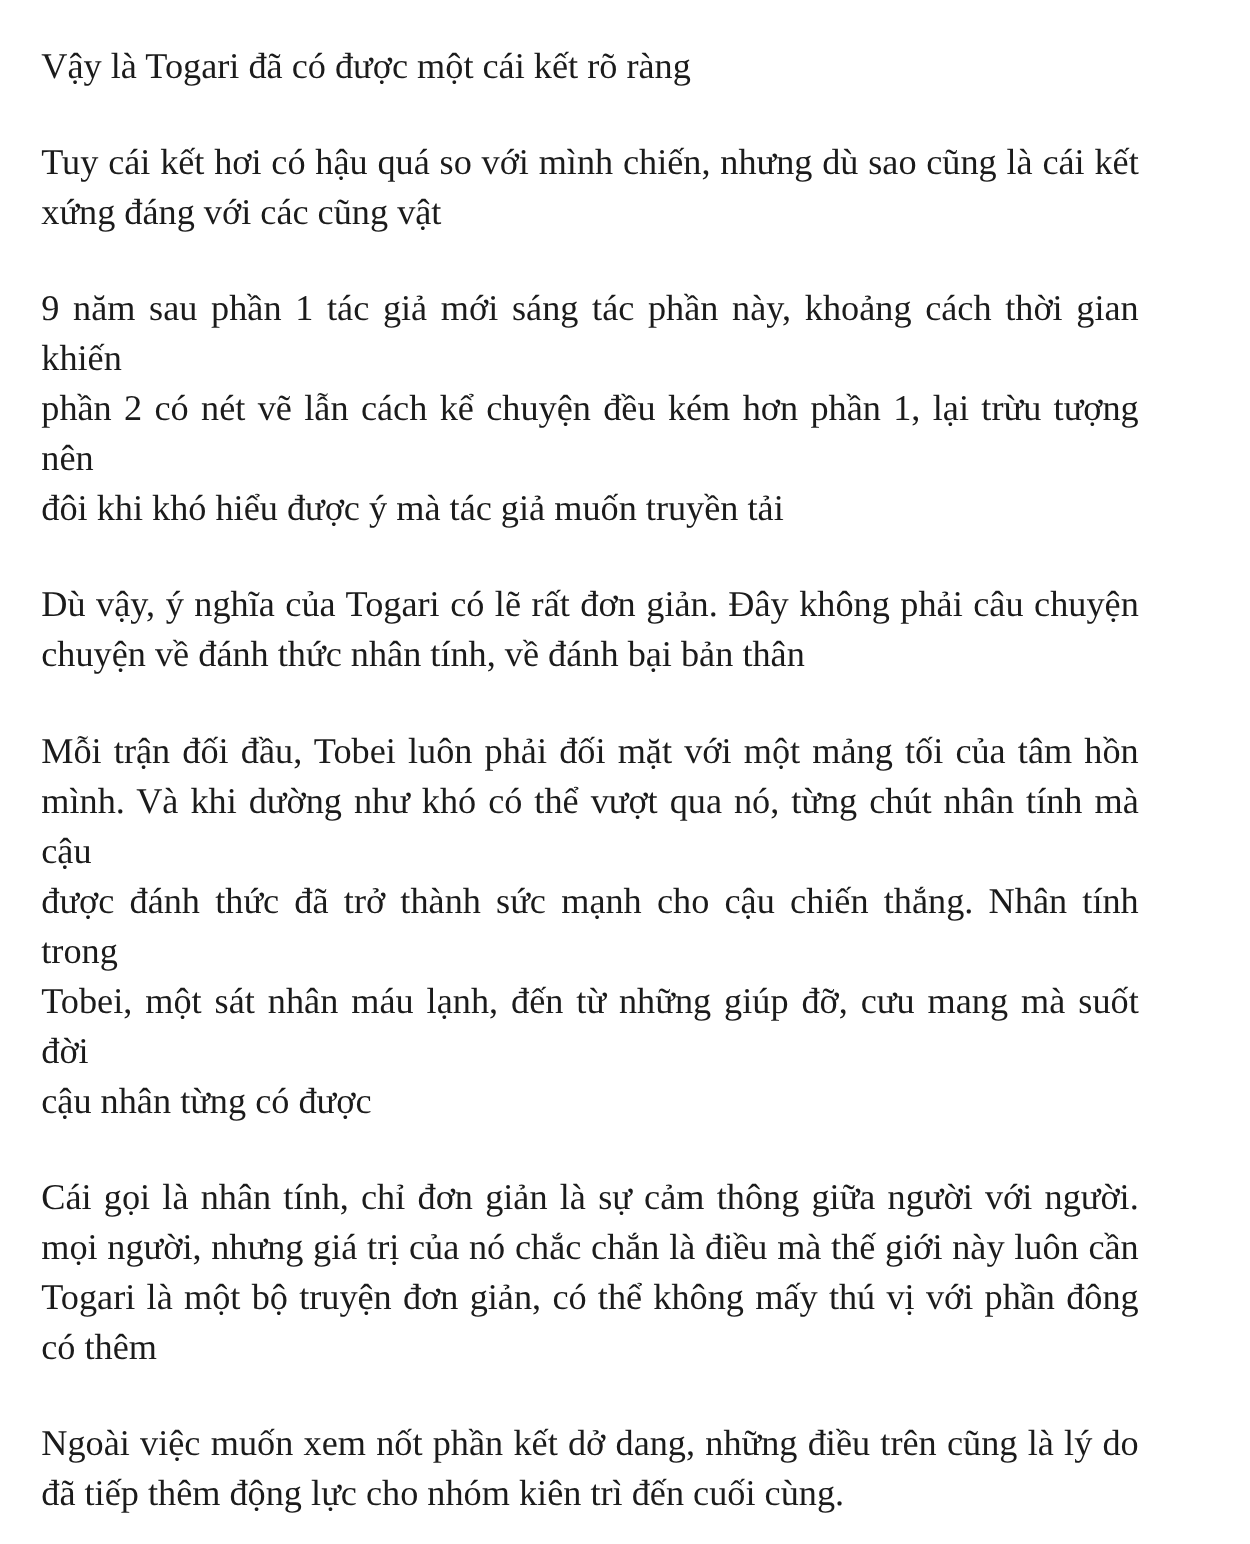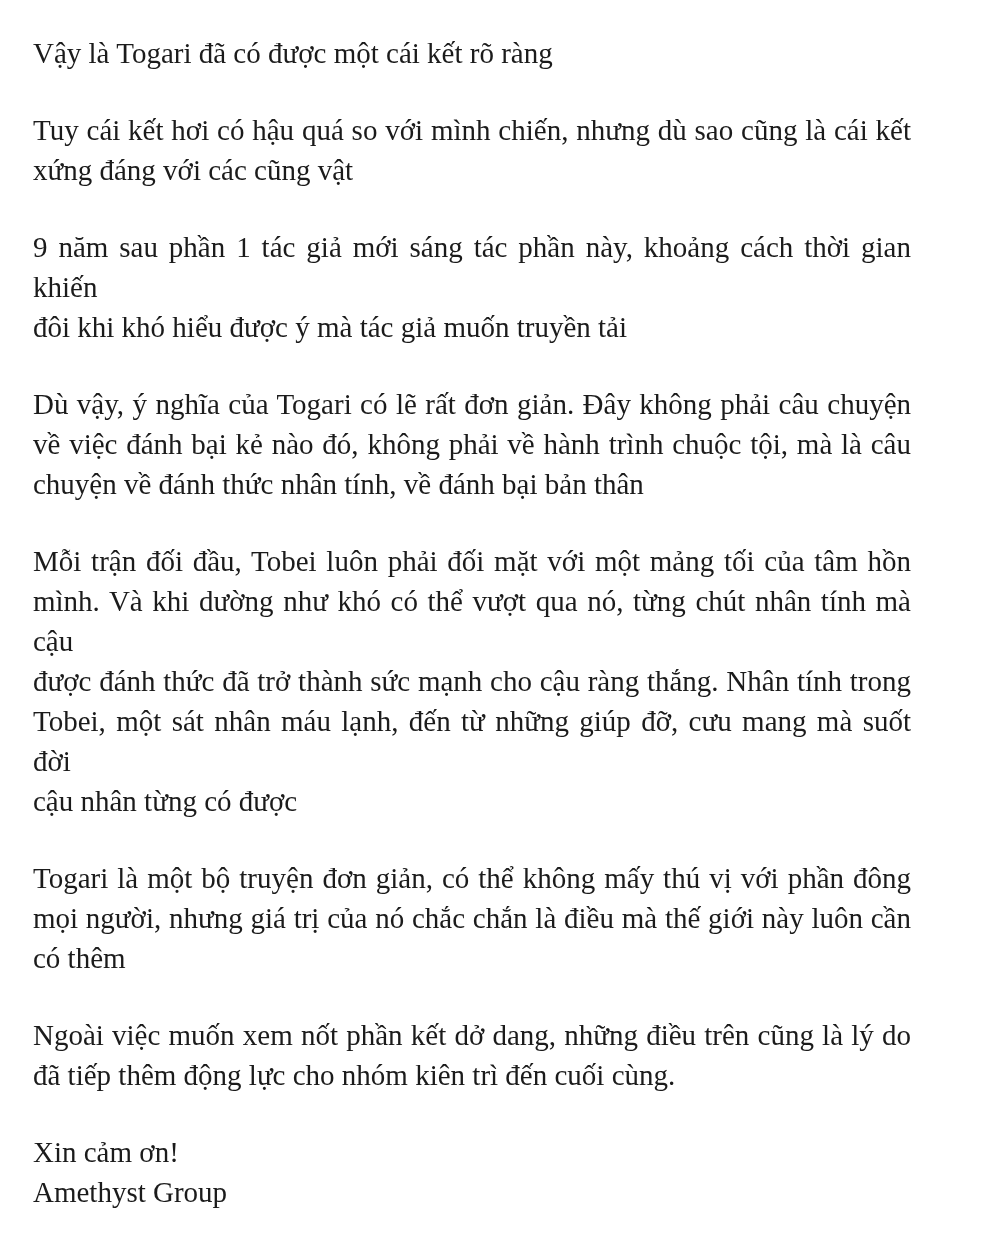--- a/index.html
+++ b/index.html
@@ -44,37 +44,38 @@
   <section id="paragraphs">
       <div class="para">
         <div class="line last">Vậy là Togari đã có được một cái kết rõ ràng</div>
       </div>
       <div class="para">
         <div class="line">Tuy cái kết hơi có hậu quá so với mình chiến, nhưng dù sao cũng là cái kết</div>
         <div class="line last">xứng đáng với các cũng vật</div>
       </div>
       <div class="para">
         <div class="line">9 năm sau phần 1 tác giả mới sáng tác phần này, khoảng cách thời gian khiến</div>
+        <div class="line">phần 2 có nét vẽ lẫn cách kể chuyện đều kém hơn phần 1, lại trừu tượng nên</div>
         <div class="line last">đôi khi khó hiểu được ý mà tác giả muốn truyền tải</div>
       </div>
       <div class="para">
         <div class="line">Dù vậy, ý nghĩa của Togari có lẽ rất đơn giản. Đây không phải câu chuyện</div>
-        <div class="line">về việc đánh bại kẻ nào đó, không phải về hành trình chuộc tội, mà là câu</div>
         <div class="line last">chuyện về đánh thức nhân tính, về đánh bại bản thân</div>
       </div>
       <div class="para">
         <div class="line">Mỗi trận đối đầu, Tobei luôn phải đối mặt với một mảng tối của tâm hồn</div>
         <div class="line">mình. Và khi dường như khó có thể vượt qua nó, từng chút nhân tính mà cậu</div>
-        <div class="line">được đánh thức đã trở thành sức mạnh cho cậu ràng thắng. Nhân tính trong</div>
+        <div class="line">được đánh thức đã trở thành sức mạnh cho cậu chiến thắng. Nhân tính trong</div>
         <div class="line">Tobei, một sát nhân máu lạnh, đến từ những giúp đỡ, cưu mang mà suốt đời</div>
         <div class="line last">cậu nhân từng có được</div>
       </div>
       <div class="para">
+        <div class="line">Cái gọi là nhân tính, chỉ đơn giản là sự cảm thông giữa người với người.</div>
+        <div class="line">mọi người, nhưng giá trị của nó chắc chắn là điều mà thế giới này luôn cần</div>
         <div class="line">Togari là một bộ truyện đơn giản, có thể không mấy thú vị với phần đông</div>
-        <div class="line">mọi người, nhưng giá trị của nó chắc chắn là điều mà thế giới này luôn cần</div>
         <div class="line last">có thêm</div>
       </div>
       <div class="para">
         <div class="line">Ngoài việc muốn xem nốt phần kết dở dang, những điều trên cũng là lý do</div>
         <div class="line last">đã tiếp thêm động lực cho nhóm kiên trì đến cuối cùng.</div>
       </div>
     </section>
   <footer class="signature">
     <div class="sig-line">Xin cảm ơn!</div>
     <div class="sig-line">Amethyst Group</div>

